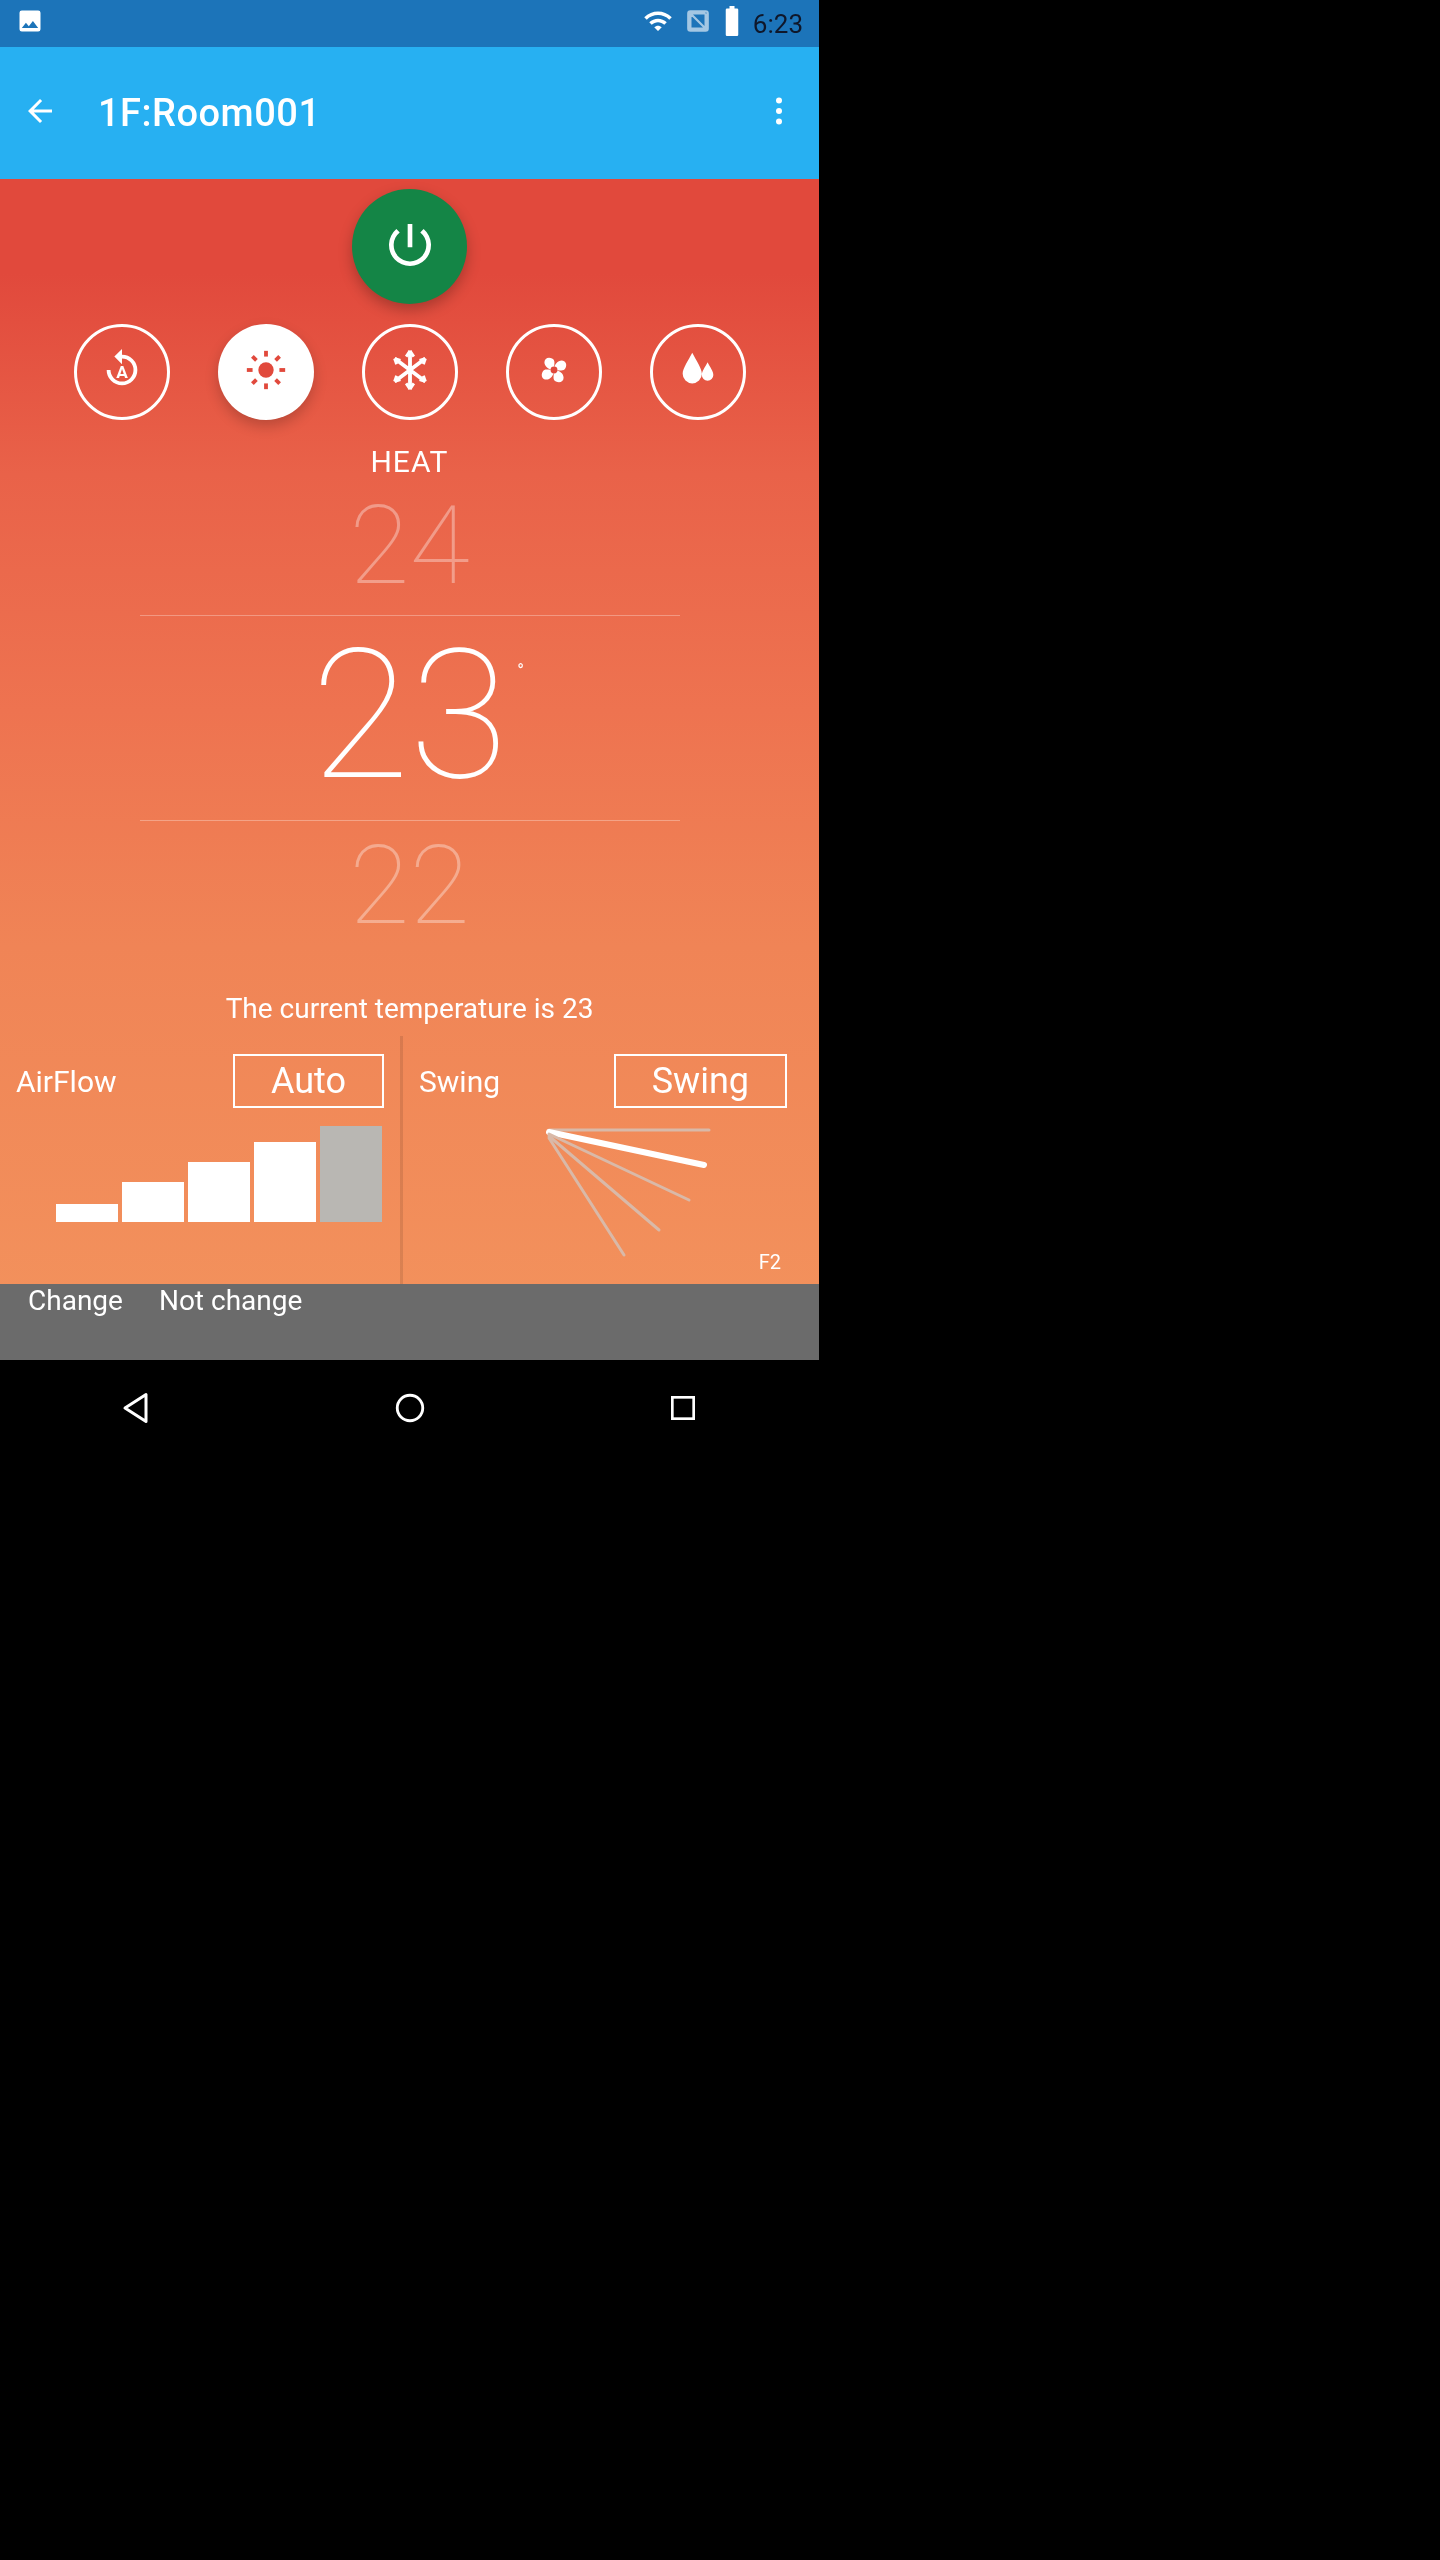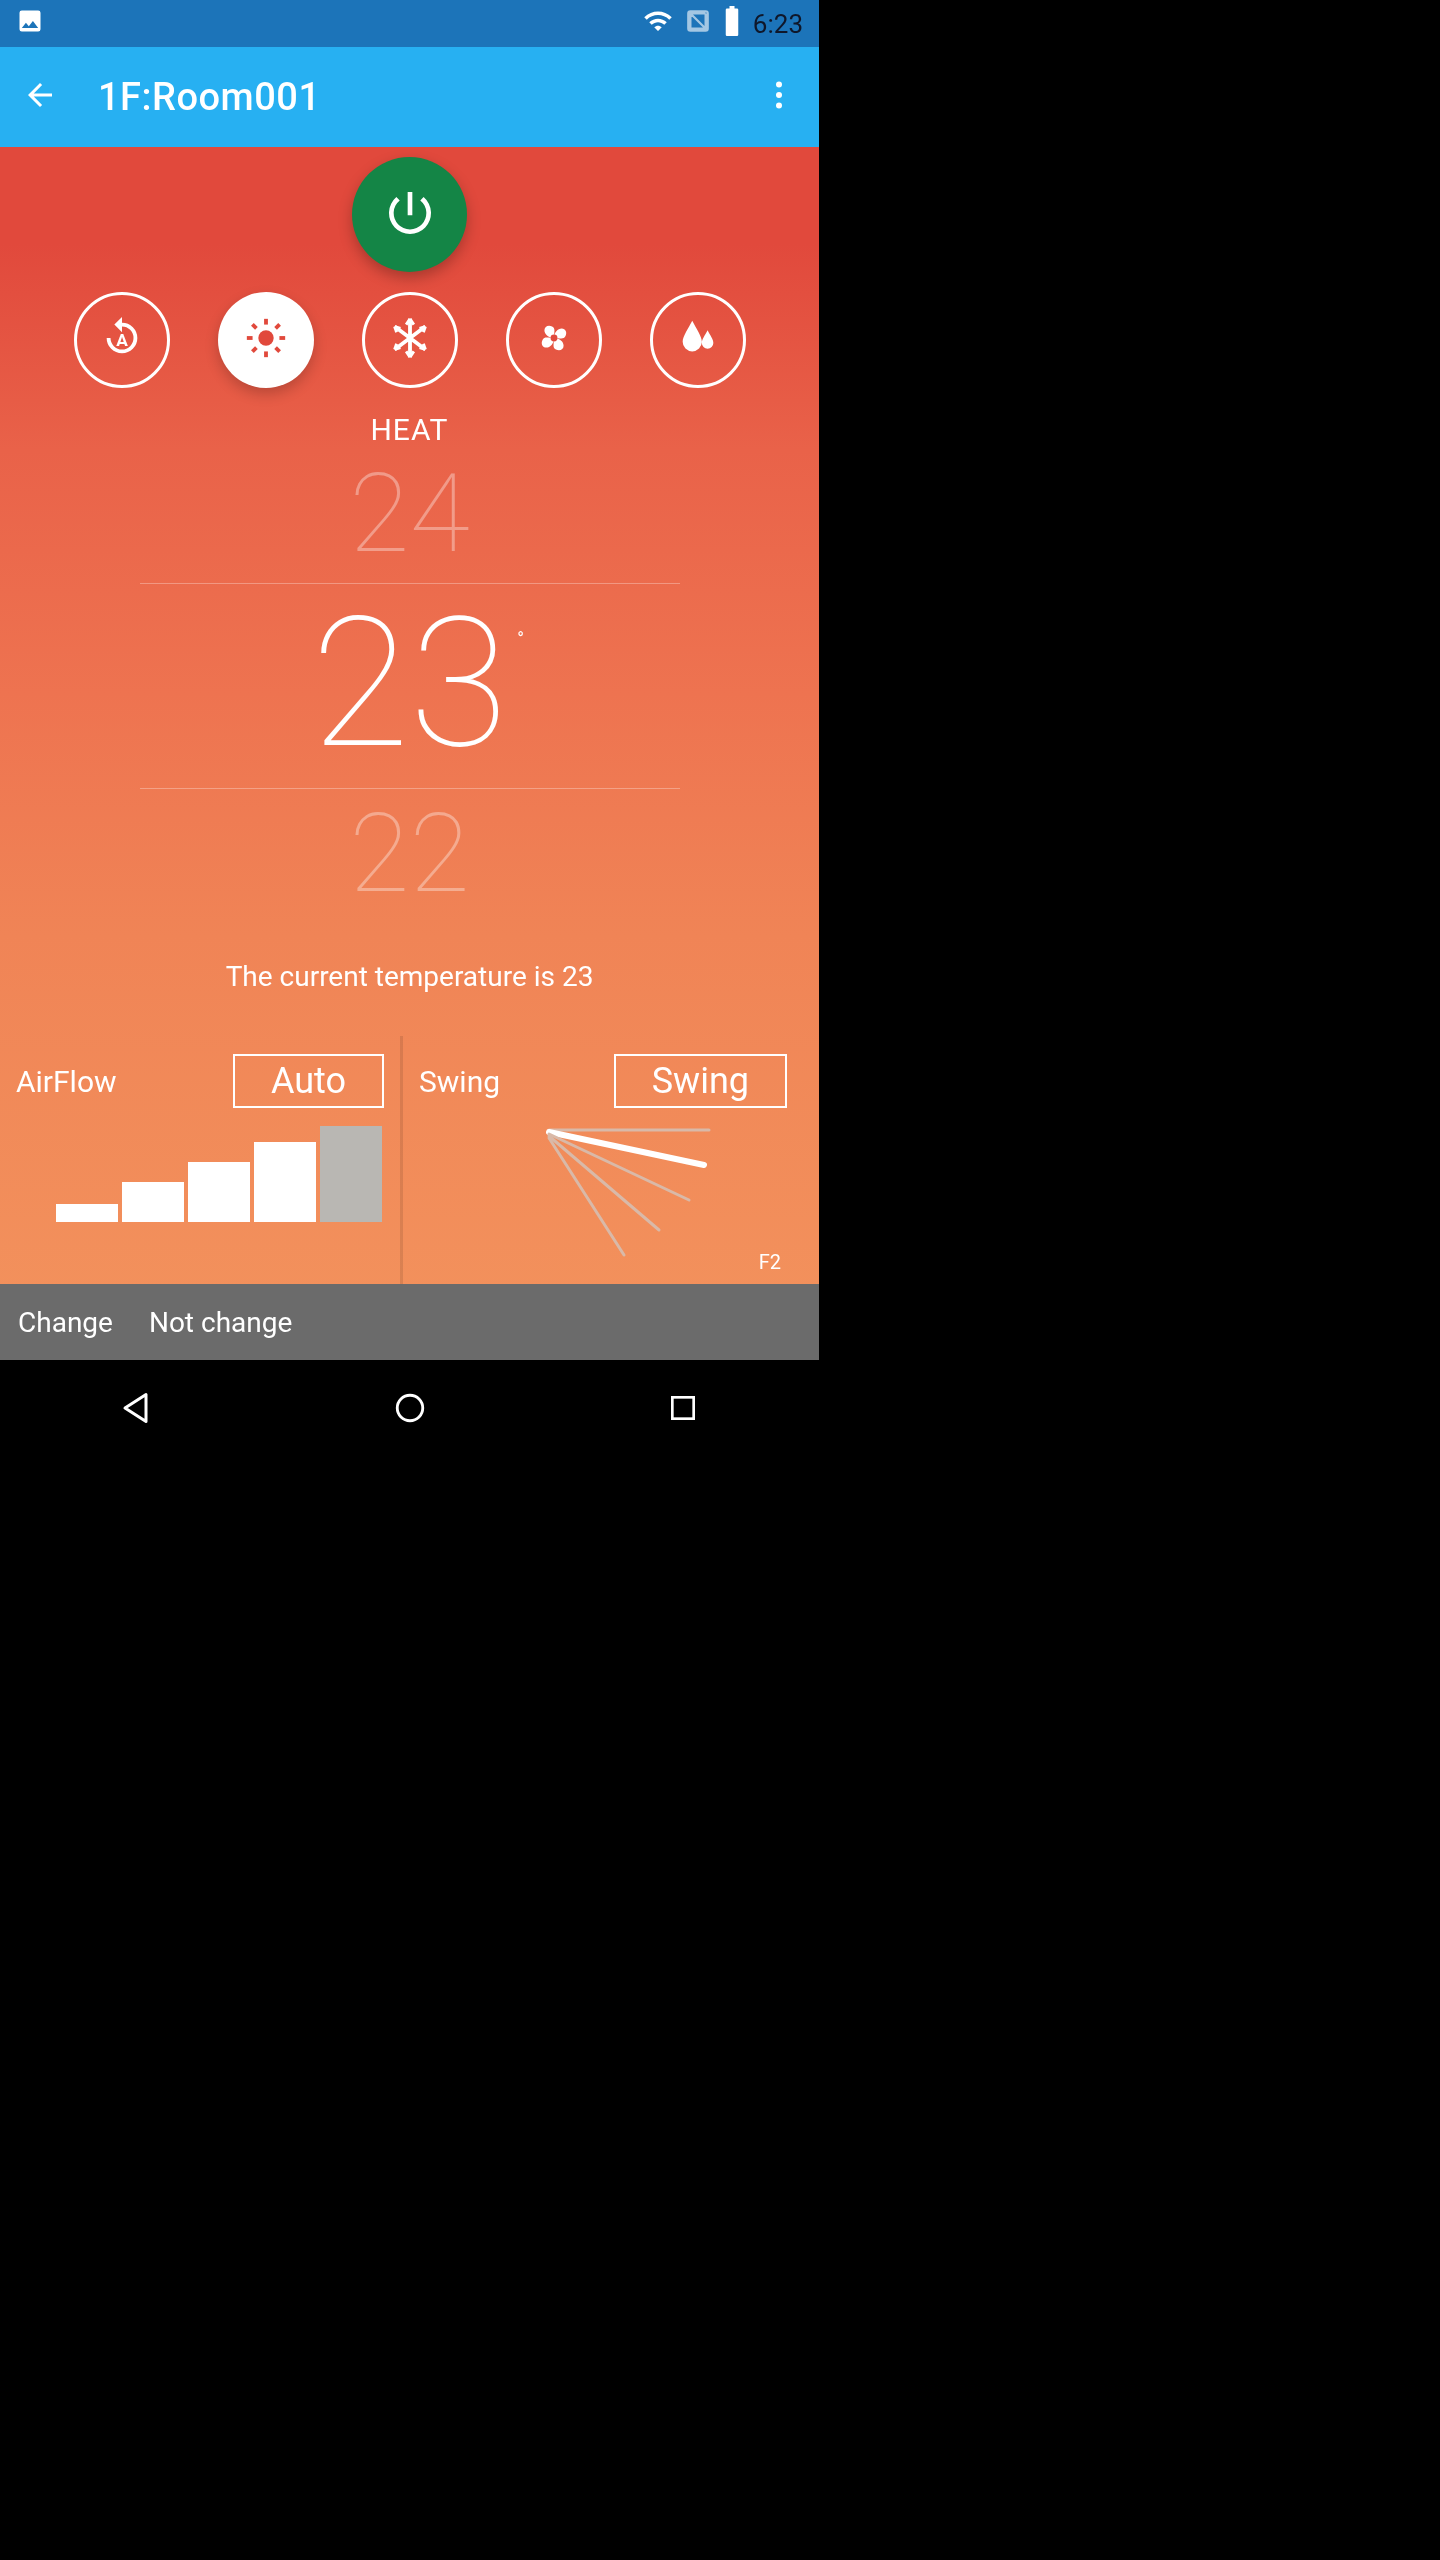--- a/index.html
+++ b/index.html
@@ -13,21 +13,21 @@
     align-items: center;
     padding: 0 16px;
     color: #0f172a;
     font-size: 26px;
   }
   .status-bar .left { display: flex; align-items: center; }
   .status-bar .right { margin-left: auto; display: flex; align-items: center; gap: 12px; }
   .status-bar svg { fill: #fff; }
 
   .app-bar {
-    height: 100px;
+    height: 132px;
     background: #27b0f2;
     display: flex;
     align-items: center;
     padding: 0 22px;
     color: #fff;
   }
   .app-bar .title { font-size: 38px; font-weight: 500; margin-left: 40px; letter-spacing: 0.5px; }
   .app-bar .menu { margin-left: auto; }
 
   .main {
@@ -112,22 +112,22 @@
   .louver-svg { display: block; margin-top: -48px; margin-left: 110px; }
 
   .louver-pos { position: absolute; bottom: 10px; right: 22px; font-size: 20px; }
 
   .bottom-bar {
     position: absolute;
     bottom: 0; left: 0; right: 0;
     height: 76px;
     background: #6b6b6b;
     display: flex;
-    align-items: center;
-    padding: 0 18px;
+    align-items: flex-start;
+    padding: 0 28px;
     gap: 36px;
     color: #fff;
     font-size: 28px;
   }
 
   .nav-bar {
     height: 96px;
     background: #000;
     display: flex;
     align-items: center;

